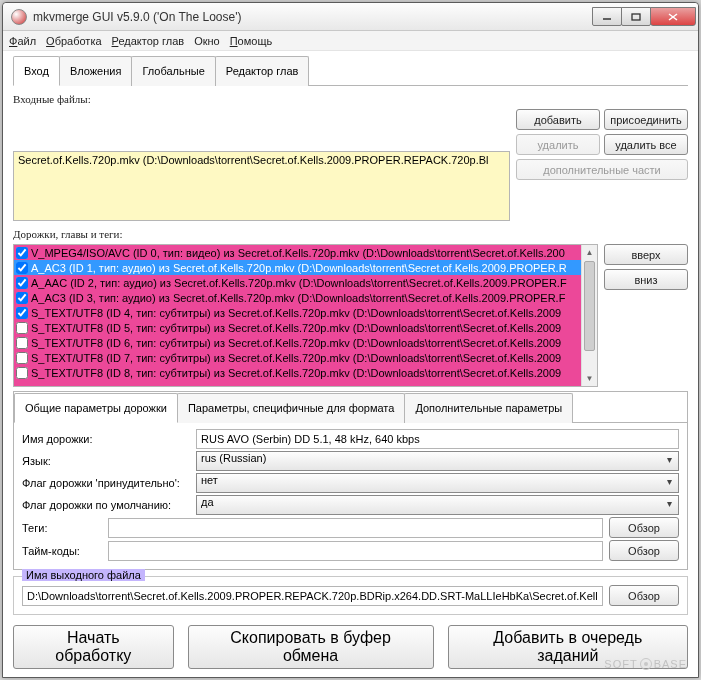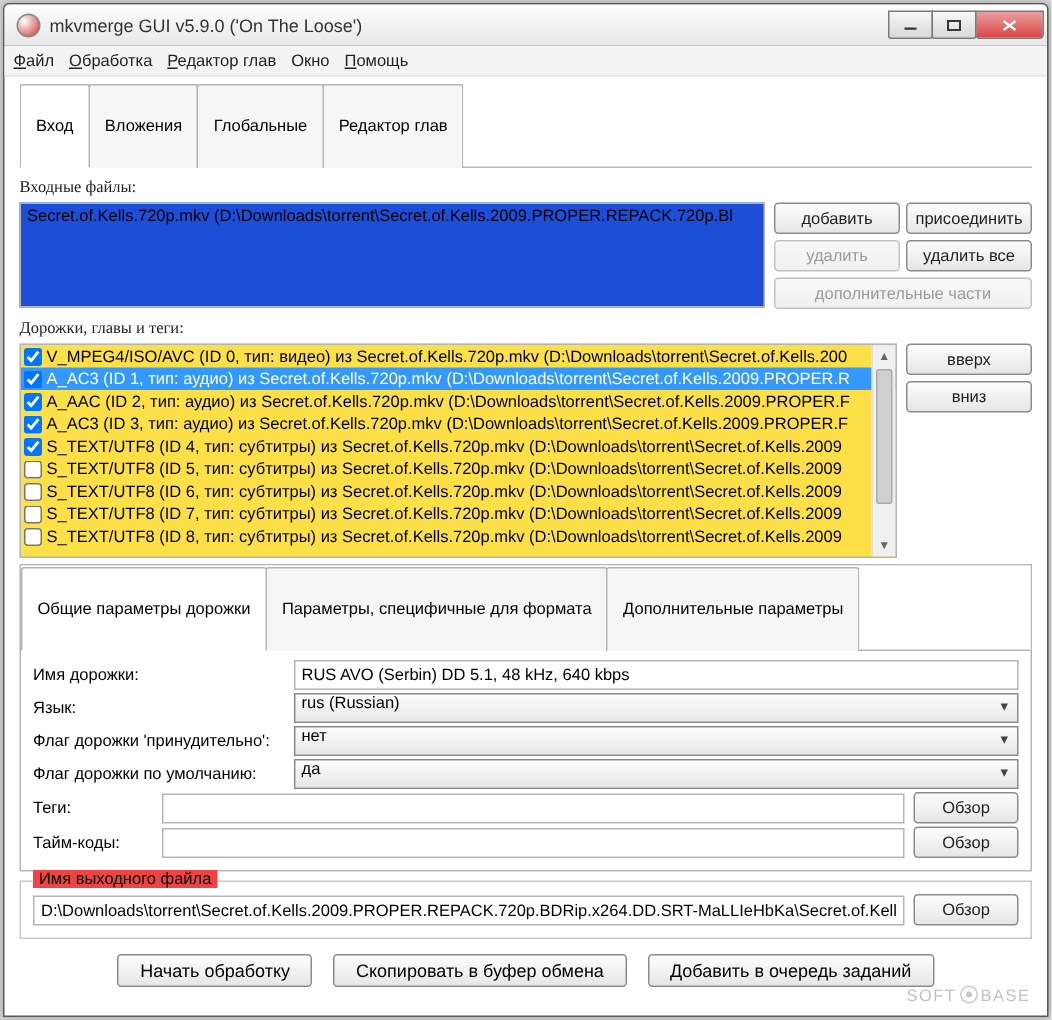--- a/index.html
+++ b/index.html
@@ -10,54 +10,54 @@
 .title-text { flex: 1; color: #333; font-size: 12px; }
 .win-controls { display: flex; gap: 0; }
 .win-btn { width: 30px; height: 19px; border: 1px solid #7a7a7a; background: linear-gradient(#f8f8f8, #d8d8d8); display: flex; align-items: center; justify-content: center; font-size: 10px; border-radius: 0 0 2px 2px; margin-left: -1px; }
 .win-btn.close { background: linear-gradient(#e9a0a0, #d44); color: #fff; width: 46px; border-radius: 0 0 3px 3px; }
 .win-btn svg { width: 10px; height: 8px; }
 .menubar { height: 20px; background: #f4f4f4; display: flex; align-items: center; padding: 0 6px; gap: 10px; border-bottom: 1px solid #e4e4e4; }
 .menubar span { color: #222; cursor: default; }
 .menubar span u { text-decoration: underline; }
 .content { flex: 1; padding: 4px 10px 8px 10px; display: flex; flex-direction: column; gap: 4px; overflow: hidden; }
 .tabs-top { display: flex; border-bottom: 1px solid #b5b5b5; }
-.tab { padding: 21px 10px; border: 1px solid #b5b5b5; border-bottom: none; background: #f6f6f6; margin-right: -1px; position: relative; top: 1px; border-radius: 2px 2px 0 0; }
+.tab { padding: 8px 10px; border: 1px solid #b5b5b5; border-bottom: none; background: #f6f6f6; margin-right: -1px; position: relative; top: 1px; border-radius: 2px 2px 0 0; }
 .tab.active { background: #fff; border-bottom: 1px solid #fff; top: 1px; z-index: 2; }
 .label { color: #222; margin-top: 3px; font-family: Liberation Serif, serif; }
 .input-files-row { display: flex; gap: 6px; }
-.input-files-list { flex: 1; height: 70px; border: 1px solid #b5b5b5; background: #1d4ed8; padding: 2px 4px; overflow: hidden; white-space: nowrap; }
+.input-files-list { flex: 1; height: 70px; border: 1px solid #b5b5b5; background: #fef9c3; padding: 2px 4px; overflow: hidden; white-space: nowrap; margin-top: 42px; }
 .btn-col { display: flex; flex-direction: column; gap: 4px; }
 .btn-row2 { display: flex; gap: 4px; }
 button.wbtn { width: 84px; height: 21px; border: 1px solid #8a8a8a; background: linear-gradient(#fdfdfd, #e6e6e6); border-radius: 3px; font-size: 11px; color: #222; }
 button.wbtn:disabled { color: #9a9a9a; border-color: #c0c0c0; background: linear-gradient(#f8f8f8, #f0f0f0); }
 button.wbtn.wide { width: 172px; }
 .tracks-row { display: flex; gap: 6px; }
-.tracks-list { flex: 1; height: 143px; border: 1px solid #b5b5b5; background: #fde047; overflow: hidden; position: relative; }
+.tracks-list { flex: 1; height: 143px; border: 1px solid #b5b5b5; background: #ec4899; overflow: hidden; position: relative; }
 .track-item { display: flex; align-items: center; height: 15px; padding: 0 2px; white-space: nowrap; overflow: hidden; }
 .track-item.selected { background: #3399ff; color: #fff; }
 .track-item input[type=checkbox] { width: 12px; height: 12px; margin-right: 3px; }
 .scrollbar-v { position: absolute; right: 0; top: 0; bottom: 0; width: 16px; background: #f0f0f0; border-left: 1px solid #ddd; }
 .scrollbar-v .thumb { position: absolute; left: 2px; right: 2px; top: 16px; height: 90px; background: #cfcfcf; border: 1px solid #aaa; border-radius: 2px; }
 .scrollbar-v .arr { position: absolute; left: 0; right: 0; height: 15px; display: flex; align-items: center; justify-content: center; color: #666; font-size: 8px; }
 .scrollbar-v .arr.up { top: 0; }
 .scrollbar-v .arr.dn { bottom: 0; }
 .tracks-btns { display: flex; flex-direction: column; gap: 4px; }
 .tabs-mid-wrap { border: 1px solid #b5b5b5; padding-top: 0; }
 .tabs-mid { display: flex; border-bottom: 1px solid #b5b5b5; background: #fff; }
 .mid-body { padding: 6px 8px 8px 8px; display: flex; flex-direction: column; gap: 2px; }
 .form-row { display: flex; align-items: center; gap: 6px; }
 .form-row .flabel { width: 168px; }
 .form-row .flabel.narrow { width: 80px; }
 .ftext { flex: 1; height: 20px; border: 1px solid #b5b5b5; padding: 0 4px; background: #fff; }
 .fselect { flex: 1; height: 20px; border: 1px solid #8a8a8a; background: linear-gradient(#fdfdfd, #e6e6e6); padding: 0 4px; position: relative; }
 .fselect::after { content: "▾"; position: absolute; right: 6px; top: 2px; font-size: 10px; color: #444; }
 .out-group { border: 1px solid #c8c8c8; padding: 8px 8px 8px 8px; margin-top: 2px; position: relative; }
-.out-group .legend { position: absolute; top: -8px; left: 8px; background: #ef4444; padding: 0 4px; font-size: 11px; }
+.out-group .legend { position: absolute; top: -8px; left: 8px; background: #c4b5fd; padding: 0 4px; font-size: 11px; }
 .bottom-row { display: flex; justify-content: center; gap: 14px; margin-top: 6px; }
-button.bbtn { padding: 3px 14px; border: 1px solid #8a8a8a; background: linear-gradient(#fdfdfd, #e6e6e6); border-radius: 3px; font-size: 12px; }
+button.bbtn { padding: 3px 14px; border: 1px solid #8a8a8a; background: linear-gradient(#fdfdfd, #e6e6e6); border-radius: 3px; font-size: 16px; }
 .watermark { position: absolute; right: 14px; bottom: 10px; color: #c2c2c2; font-size: 11px; letter-spacing: 1px; pointer-events: none; margin-left: 24px; }
 .watermark .o { display: inline-block; width: 12px; height: 12px; border: 1px solid #c8c8c8; border-radius: 50%; vertical-align: -2px; position: relative; margin: 0 2px; }
 .watermark .o::after { content: ""; position: absolute; left: 3px; top: 3px; width: 4px; height: 4px; border-radius: 50%; background: #c8c8c8; }
 </style>
 </head>
 <body>
 
 <div class="window">
   <div class="titlebar">
     <div class="icon"></div>

